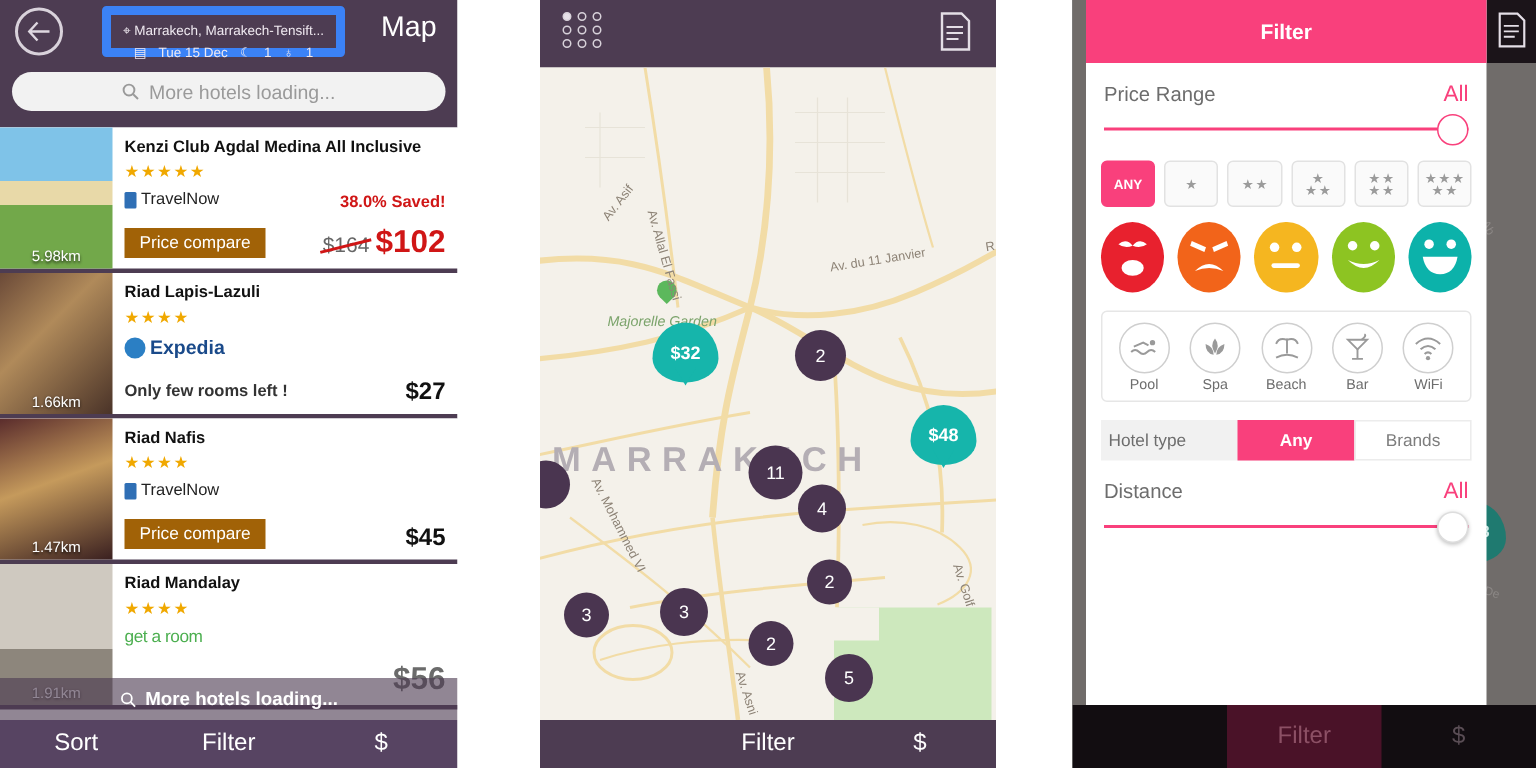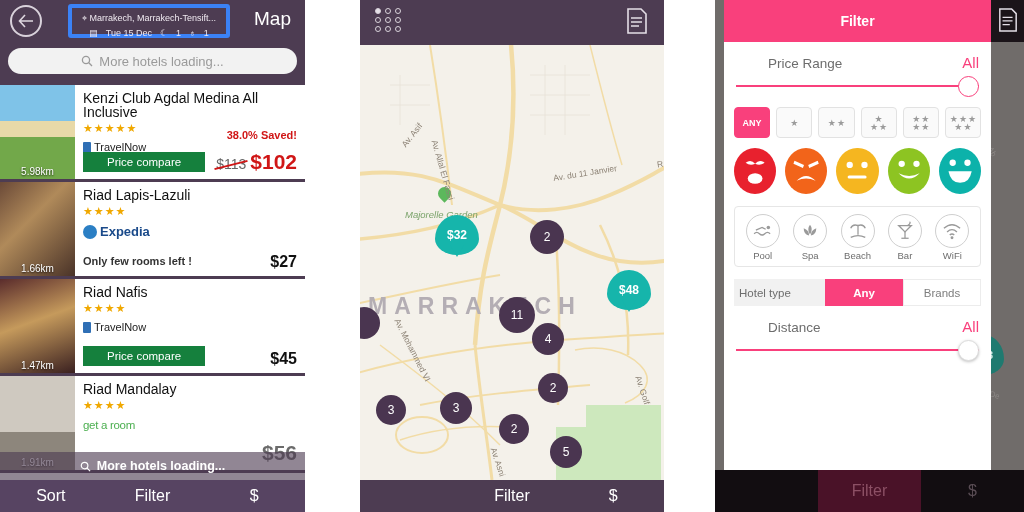--- a/index.html
+++ b/index.html
@@ -14,50 +14,50 @@
   .panel-map { width: 304px; background: #f2efe9; }
   .gap2 { width: 51px; background: #fff; height: 512px; }
   .panel-filter { width: 309px; background: #000; }
 
   
   .lhead { background: #4d3c52; height: 85px; position: relative; }
   .back-btn { position: absolute; left: 10px; top: 5px; width: 32px; height: 32px;
     border: 2px solid #d9d2db; border-radius: 50%; display: flex;
     align-items: center; justify-content: center; }
   .srchbox { position:absolute; left:68px; top:4px; width:162px; height:34px;
-    border:4px solid #3b82f6; border-radius:3px; color:#efe9f0;
+    border:6px solid #3b82f6; border-radius:3px; color:#efe9f0;
     font-size:9px; padding:4px 4px 0 4px; line-height:13px; text-align:center;}
   .srchbox .r1 { white-space:nowrap; overflow:hidden; }
   .srchbox .r2 { display:flex; gap:8px; justify-content:center; align-items:center; margin-top:2px;}
   .map-lbl { position:absolute; right:14px; top:8px; color:#fff; font-size:19px; }
   .loadbar { position:absolute; left:8px; top:48px; width:289px; height:26px;
     background:#f2f2f2; border-radius:13px; display:flex; align-items:center;
     justify-content:center; gap:6px; color:#9a9a9a; font-size:13px; }
 
   
   .cards { position:absolute; top:85px; left:0; width:305px; }
   .card { position:relative; height:97px; background:#fff;
     border-bottom:3px solid #4d3c52; display:flex; }
   .thumb { width:75px; height:94px; position:relative; overflow:hidden; flex:none; }
   .thumb .km { position:absolute; bottom:2px; left:0; right:0; text-align:center;
     color:#fff; font-size:10px; text-shadow:0 1px 2px rgba(0,0,0,.8); }
   .t1 { background:linear-gradient(#7fc3e8 0 38%,#e8d9a8 38% 55%,#72a84a 55% 100%); }
   .t2 { background:linear-gradient(135deg,#6b4a38,#b08a5a 40%,#4a3328); }
   .t3 { background:linear-gradient(160deg,#5a2c2c,#c59a5c 45%,#3a2020); }
   .t4 { background:linear-gradient(#cfc9c0 0 60%,#8d867c 60% 100%); }
   .cbody { flex:1; position:relative; padding:6px 8px 0 8px; }
-  .hname { font-size:14px; font-weight:normal; color:#111; line-height:14px; }
+  .hname { font-size:11px; font-weight:bold; color:#111; line-height:14px; }
   .stars { color:#f0a800; font-size:11px; letter-spacing:1px; margin-top:3px; }
   .provider { margin-top:6px; display:flex; align-items:center; gap:3px; font-size:11px; }
   .tn-icon { width:8px; height:11px; background:#2f6fb5; border-radius:1px; }
   .tn-txt { color:#222; font-size:11px; }
   .exp-dot { width:14px; height:14px; border-radius:50%; background:#2b7fc4; }
   .exp-txt { color:#1a4a8a; font-size:13px; font-weight:bold; }
-  .pcbtn { position:absolute; left:8px; bottom:7px; background:#15803d; color:#fff;
-    font-size:11.5px; padding:4px 24px; }
+  .pcbtn { position:absolute; left:8px; bottom:7px; background:#a16207; color:#fff;
+    font-size:11.5px; padding:4px 10px; }
   .note { position:absolute; left:8px; bottom:9px; font-size:11px;
     font-weight:bold; color:#333; }
   .gar { color:#4caf50; font-size:11.5px; margin-top:7px; letter-spacing:-.3px; }
   .saved { position:absolute; right:8px; top:44px; color:#d01616;
     font-size:11px; font-weight:bold; }
   .pricewrap { position:absolute; right:8px; bottom:5px; display:flex;
     align-items:baseline; gap:4px; }
   .oldp { color:#666; font-size:14px; position:relative; }
   .oldp:after { content:""; position:absolute; left:-2px; right:-2px; top:50%;
     height:2px; background:#d01616; transform:rotate(-14deg); }
@@ -115,21 +115,21 @@
   .dimroad { position:absolute; font-size:8px; color:#8b8785; white-space:nowrap; }
   .fhead-strip { position:absolute; right:0; top:0; width:33px; height:42px;
     background:#1b1419; }
   .fdoc { position:absolute; right:6px; top:8px; }
   .fsheet { position:absolute; left:9px; top:0; width:267px; height:470px;
     background:#fff; }
   .ftitle { height:42px; background:#f9407c; color:#fff; font-size:14px;
     display:flex; align-items:center; justify-content:center; font-weight:bold; }
   .frow { padding:0 10px; }
   .flabel { display:flex; justify-content:space-between; align-items:baseline;
-    padding:12px 2px 0 2px;margin-left:32px; }
+    padding:12px 2px 0 2px; }
   .flabel span:first-child { color:#6d6d6d; font-size:13.5px; }
   .fall { color:#f9407c; font-size:15px; }
   .sliderwrap { position:relative; height:22px; margin:4px 2px 0 2px; }
   .sliderwrap .track { position:absolute; top:10px; left:0; right:0; height:1.5px;
     background:#f9407c; }
   .sliderwrap .knob { position:absolute; top:1px; right:0; width:21px; height:21px;
     border-radius:50%; background:#fff; border:1.5px solid #f9407c; }
   .sliderwrap .knob.grey { border-color:#ddd; box-shadow:0 1px 3px rgba(0,0,0,.25); }
   .starrow { display:flex; gap:6px; padding:10px 10px 0 10px; }
   .stbtn { flex:1; height:31px; border:1px solid #e2e2e2; border-radius:4px;
@@ -211,21 +211,21 @@
         <div class="cbody">
           <div class="hname">Kenzi Club Agdal Medina All Inclusive</div>
           <div class="stars">★★★★★</div>
           <div class="provider">
             <span class="tn-icon"></span>
             <span class="tn-txt">TravelNow</span>
           </div>
           <div class="pcbtn">Price compare</div>
           <div class="saved">38.0% Saved!</div>
           <div class="pricewrap">
-            <span class="oldp">$113</span>
+            <span class="oldp">$164</span>
             <span class="newp">$102</span>
           </div>
         </div>
       </div>
 
       <div class="card">
         <div class="thumb t2">
           <div class="km">1.66km</div>
         </div>
         <div class="cbody">

